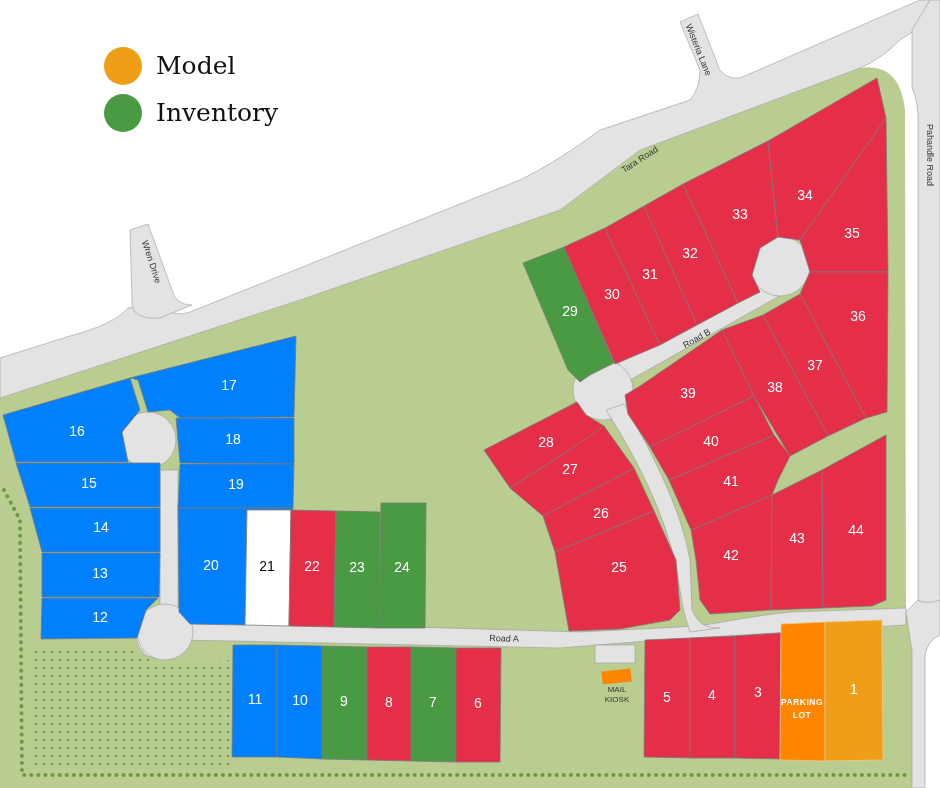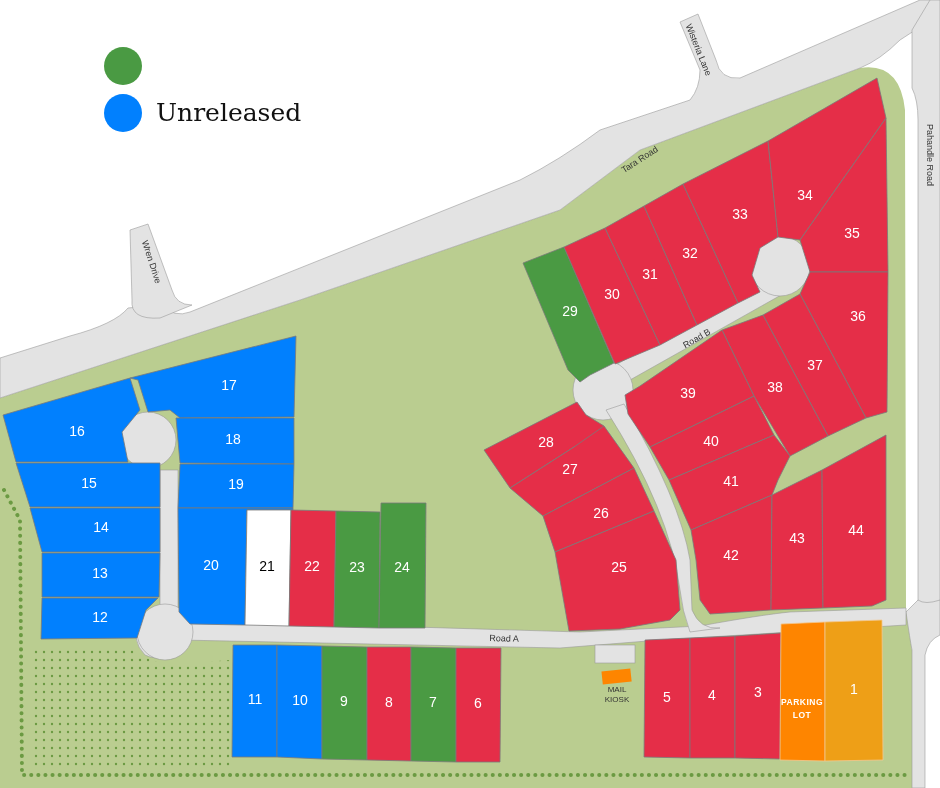--- a/index.html
+++ b/index.html
@@ -156,19 +156,20 @@
   <text class="road-label" x="640" y="160" transform="rotate(-33 640 160)">Tara Road</text>
   <text class="road-label" x="698" y="50" transform="rotate(68 698 50)">Wisteria Lane</text>
   <text class="road-label" x="151" y="262" transform="rotate(72 151 262)">Wren Drive</text>
   <text class="road-label" x="929" y="155" transform="rotate(90 929 155)">Pahandle Road</text>
   <text class="road-label" x="504" y="639" transform="rotate(1.5 504 639)">Road A</text>
   <text class="road-label" x="697" y="339" transform="rotate(-30 697 339)">Road B</text>
 </svg>
 
 <div class="legend">
   <div class="legend-item">
-    <div class="legend-dot" style="background:#4A9A43"></div>
+    <div class="legend-dot" style="background:#EE9F17"></div>
+    <span class="legend-label">Model</span>
   </div>
   <div class="legend-item">
-    <div class="legend-dot" style="background:#0180FE"></div>
-    <span class="legend-label">Unreleased</span>
+    <div class="legend-dot" style="background:#4A9A43"></div>
+    <span class="legend-label">Inventory</span>
   </div>
 </div>
 
 </body></html>

